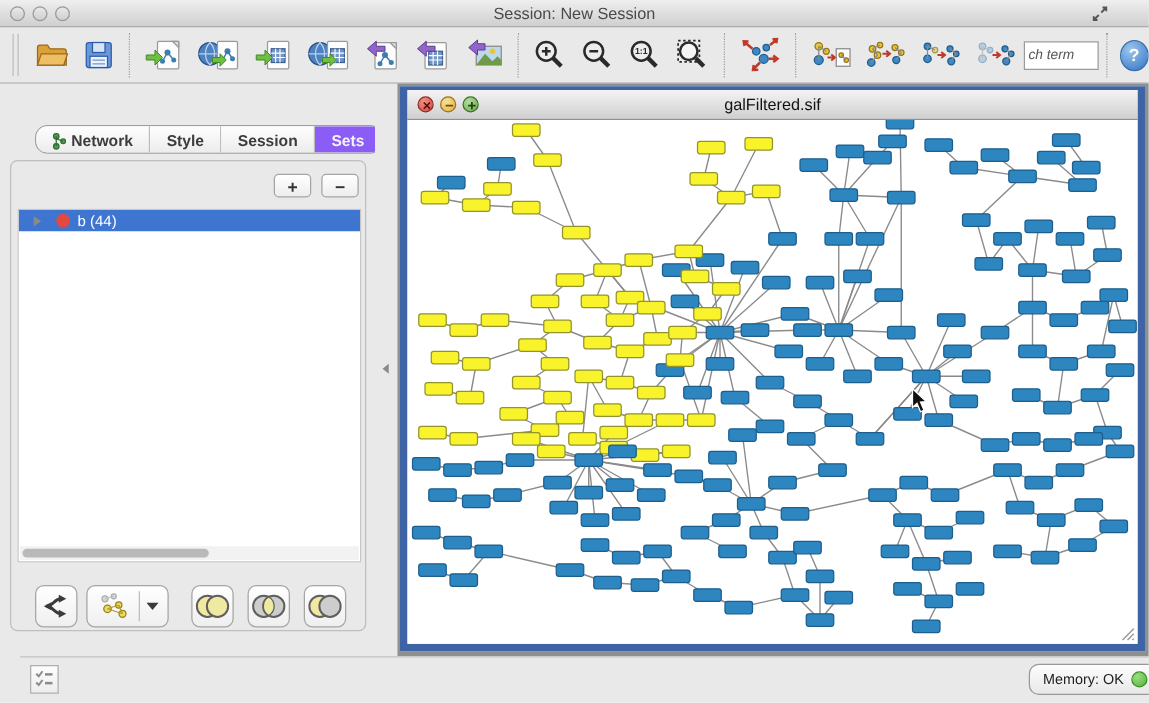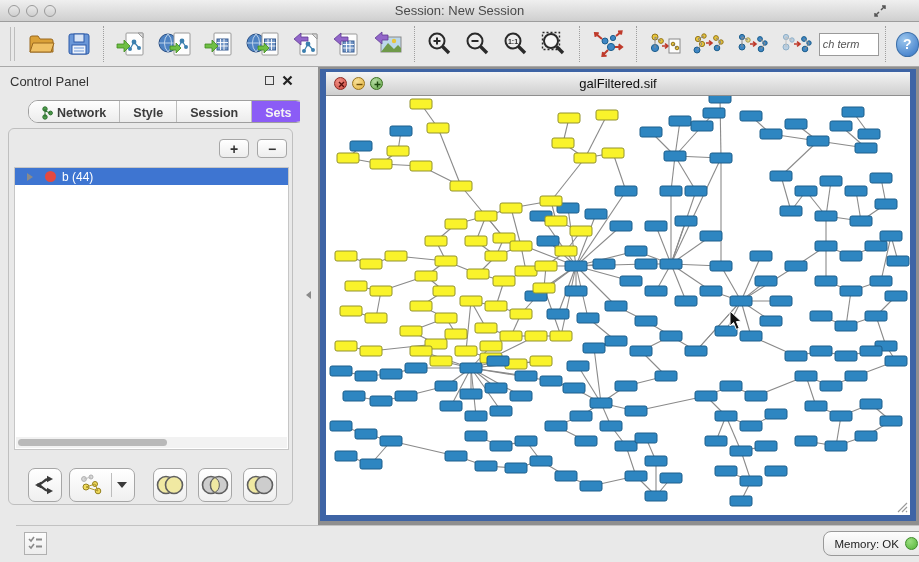--- a/index.html
+++ b/index.html
@@ -300,27 +300,20 @@
           <circle cx="24" cy="18" r="2.8" fill="#3e86c4" stroke="#1d5e8c"></circle>
           <path d="M23,8 L28,12 M28,12 L24,18" stroke="#8a8a8a"></path>
         </svg>
     </button>
     <input id="search-input" type="text" value="ch term" style="">
     <div class="tsep"></div>
     <button id="help-btn"><span>?</span></button>
   </div>
 
   <div id="control-panel">
-    <div id="cp-header">
-      <span id="cp-title">Control Panel</span>
-      <div id="cp-float"></div>
-      <svg id="cp-close" width="11" height="11" viewBox="0 0 11 11">
-          <path d="M1.5,1.5 L9.5,9.5 M9.5,1.5 L1.5,9.5" stroke="#222" stroke-width="2.2"></path>
-        </svg>
-    </div>
     <div id="tabbar">
       <div class="tab">
         <svg width="11" height="14" viewBox="0 0 11 14">
             <circle cx="3" cy="3" r="2.2" fill="#4fa04f" stroke="#2e6e2e"></circle>
             <circle cx="3" cy="11" r="2.2" fill="#4fa04f" stroke="#2e6e2e"></circle>
             <circle cx="8.5" cy="7" r="1.9" fill="#4fa04f" stroke="#2e6e2e"></circle>
             <path d="M3,3 L3,11 M3,5 L8.5,7" stroke="#2e6e2e"></path>
           </svg>
         <span>Network</span>
       </div>

